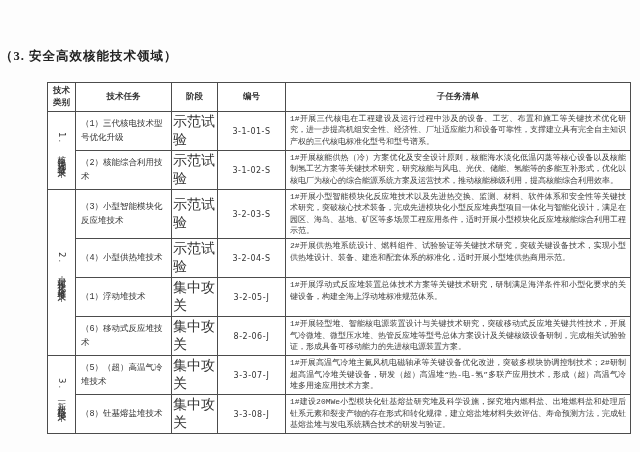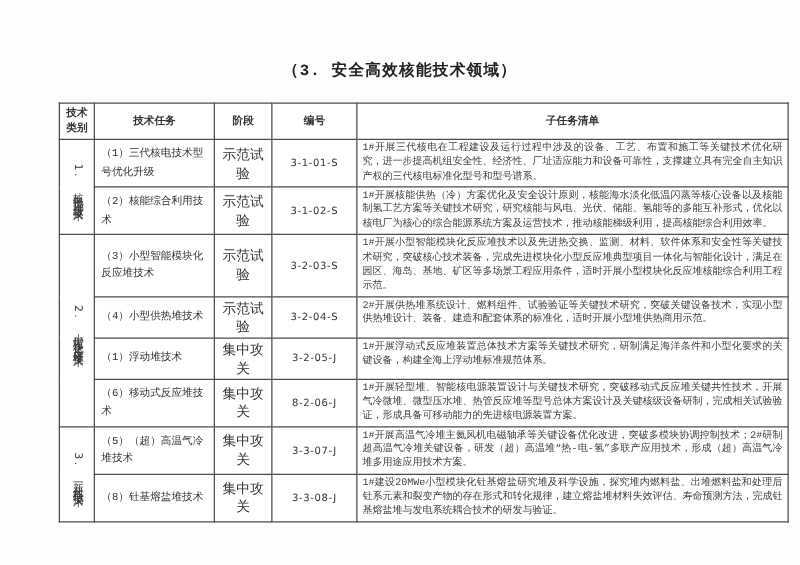--- a/index.html
+++ b/index.html
@@ -7,23 +7,23 @@
     width:640px;height:452px;position:relative;
     background:#fcfcfc;
     font-family:"DejaVu Sans","Liberation Sans",sans-serif;
     color:#3a3a3a;
   }
   .page{
     position:absolute;inset:0;background:#fdfdfd;
   }
   .page-title{
     position:absolute;top:48px;left:0;width:100%;
-    text-align:center;font-weight:bold;font-size:12.5px;color:#222;
+    font-weight:bold;font-size:12.5px;color:#222;
     letter-spacing:1px;
-    font-family:Liberation Mono, monospace;
+    font-family:Liberation Serif, serif;
   }
   table.doc-table{
     position:absolute;left:47px;top:82px;width:584px;
     border-collapse:collapse;table-layout:fixed;
     background:#fff;
   }
   .doc-table th,.doc-table td{
     border:1px solid #4c4c4c;
     box-sizing:border-box;
   }
@@ -37,21 +37,21 @@
   td.cat .vert{
     writing-mode:vertical-rl;text-orientation:mixed;
     font-size:8.5px;color:#333;letter-spacing:2px;line-height:1.1;
     display:inline-block;
   }
   td.task{
     font-size:8.5px;color:#333;text-align:left;
     padding:2px 5px;vertical-align:middle;line-height:1.7;font-family:Liberation Mono, monospace;
   }
   td.phase{
-    font-size:11px;color:#333;text-align:center;vertical-align:middle;
+    font-size:14px;color:#333;vertical-align:middle;
     padding:1px;
   }
   td.code{
     font-size:8px;color:#333;text-align:center;vertical-align:middle;
     padding:1px;letter-spacing:0.5px;
   }
   td.subtasks{
     font-size:8px;color:#3d3d3d;text-align:justify;
     padding:1px 4px 2px 4px;vertical-align:top;line-height:1.42;font-family:Liberation Mono, monospace;
   }

